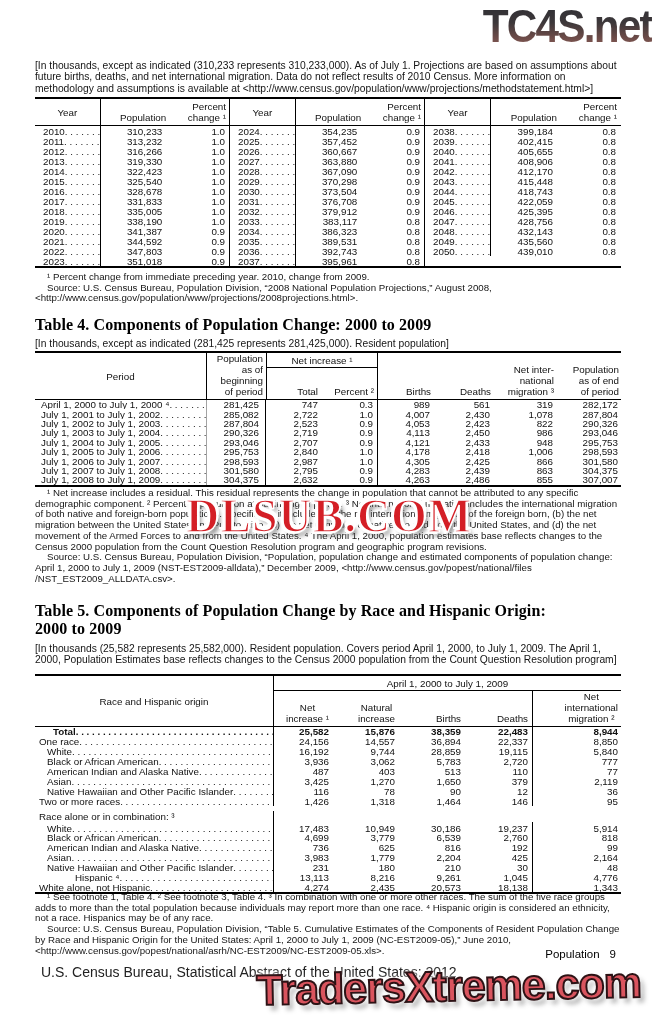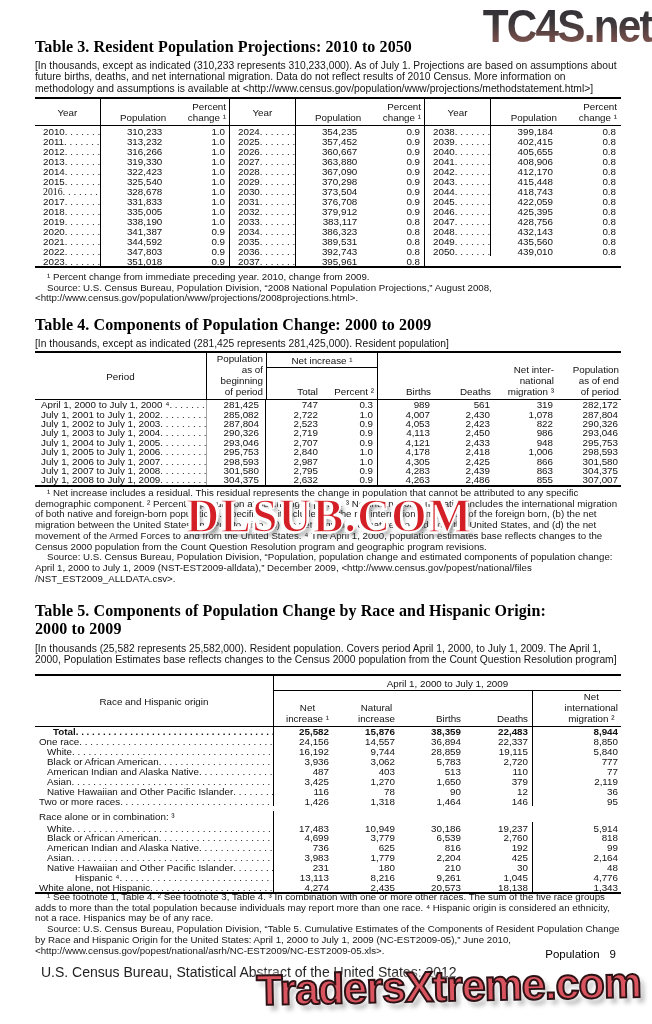--- a/index.html
+++ b/index.html
@@ -122,21 +122,20 @@
 </style>
 </head>
 <body>
 
 <div class="page">
 
   <div class="wm-top">TC4S.net</div>
   <div class="wm-mid">DLSUB.COM</div>
   <div class="wm-bottom">TradersXtreme.com</div>
 
-  <div class="content tbl-title" style="top:38px">Table 3. Resident Population Projections: 2010 to 2050</div>
   <div class="content tbl-note" style="top:60px">[In thousands, except as indicated (310,233 represents 310,233,000). As of July 1. Projections are based on assumptions about future births, deaths, and net international migration. Data do not reflect results of 2010 Census. More information on methodology and assumptions is available at &lt;http://www.census.gov/population/www/projections/methodstatement.html&gt;]</div>
 
   <div class="content t3-table">
     <div class="t3-group gsep">
       <div class="t3-head">
         <div class="t3h-year">Year</div>
         <div class="t3h-pop">Population</div>
         <div class="t3h-pct pre">Percent
 change ¹</div>
       </div>
@@ -184,21 +183,21 @@
           <div class="t3-row">
             <div class="t3c-year">
               <span style="white-space: nowrap;">2015</span>
               <span class="leader">. . . . . . . . . . . . . . . . . . . . . . . . . . . . . . . . . . . . . . . . . . . . . . . . . . . . . . . . . . . . </span>
             </div>
             <div class="t3c-pop">325,540</div>
             <div class="t3c-pct">1.0</div>
           </div>
           <div class="t3-row">
             <div class="t3c-year">
-              <span style="white-space: nowrap; font-family: Liberation Serif, serif;">2016</span>
+              <span style="white-space: nowrap;">2016</span>
               <span class="leader">. . . . . . . . . . . . . . . . . . . . . . . . . . . . . . . . . . . . . . . . . . . . . . . . . . . . . . . . . . . . </span>
             </div>
             <div class="t3c-pop">328,678</div>
             <div class="t3c-pct">1.0</div>
           </div>
           <div class="t3-row">
             <div class="t3c-year">
               <span style="white-space: nowrap;">2017</span>
               <span class="leader">. . . . . . . . . . . . . . . . . . . . . . . . . . . . . . . . . . . . . . . . . . . . . . . . . . . . . . . . . . . . </span>
             </div>

